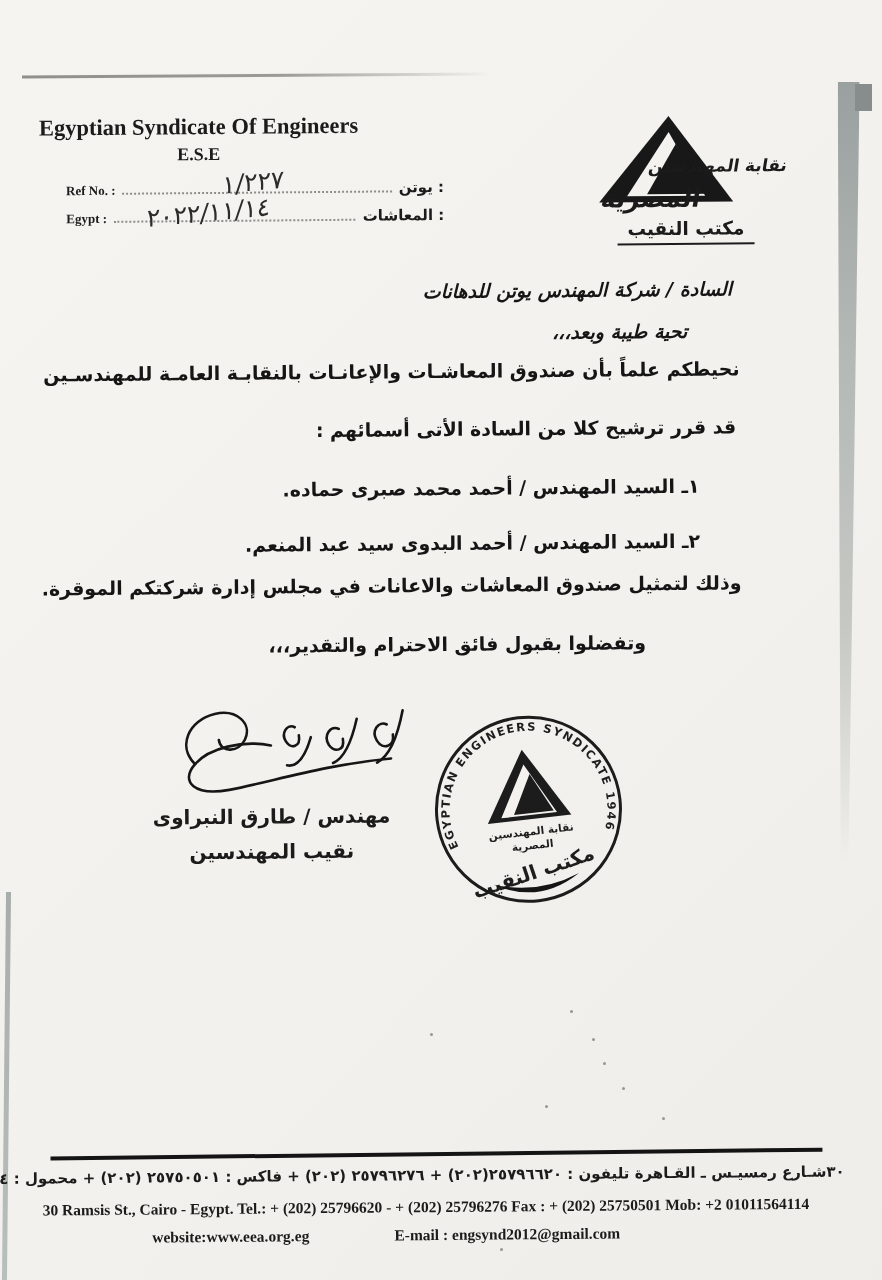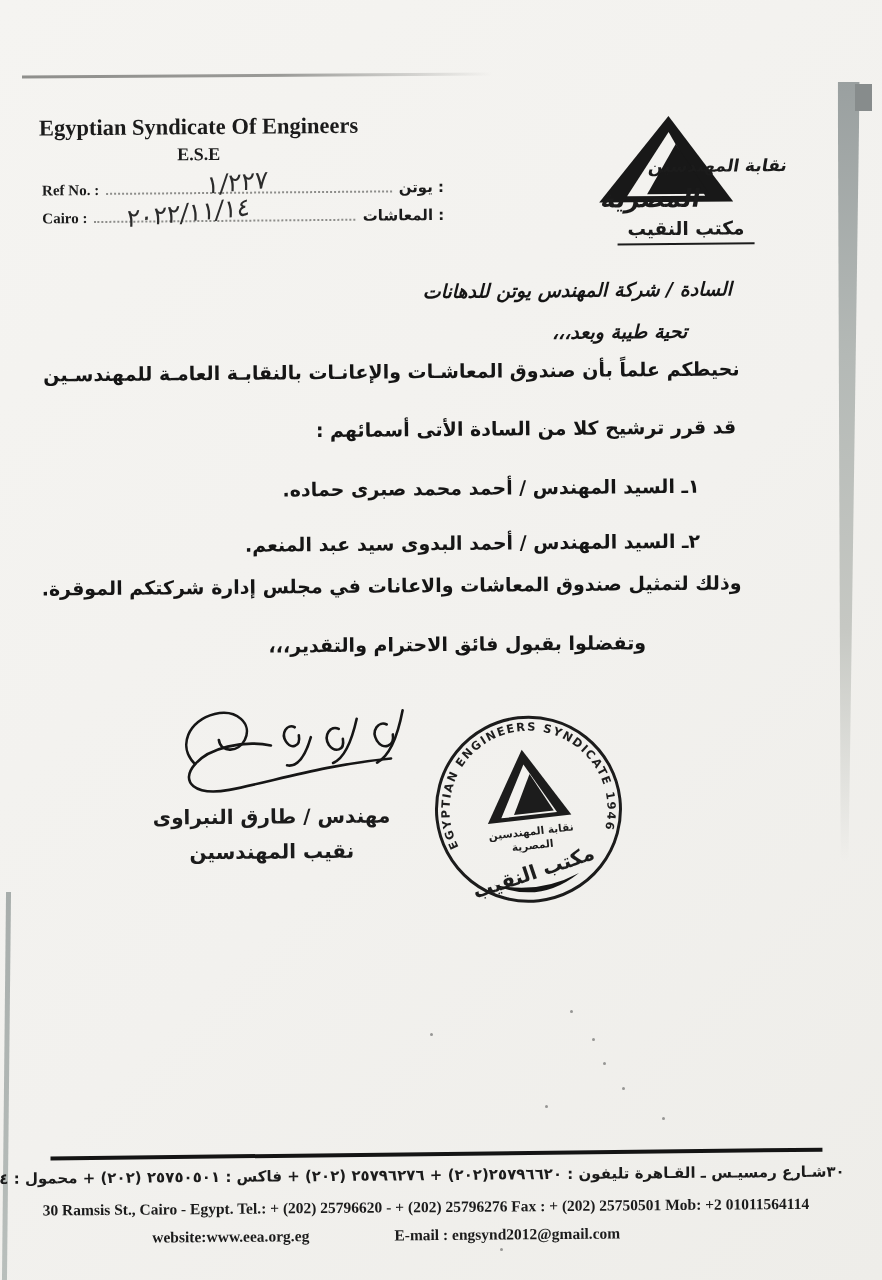--- a/index.html
+++ b/index.html
@@ -23,21 +23,21 @@
   .speck{position:absolute;width:3px;height:3px;border-radius:50%;background:#4c4c4c;opacity:.55;}
 
   
   .org-en{position:absolute;left:28px;top:112px;width:350px;text-align:center;
     font-family:"Liberation Serif",serif;font-weight:bold;font-size:22.5px;white-space:nowrap;}
   .org-abbr{position:absolute;left:28px;top:142px;width:350px;text-align:center;
     font-family:"Liberation Serif",serif;font-weight:bold;font-size:18px;}
   .hdr-row{position:absolute;left:46px;width:402px;display:flex;align-items:flex-end;}
   .hdr-row.ref{top:174px;}
   .hdr-row.date{top:202px;}
-  .row-label-en{font-family:"Liberation Serif",serif;font-weight:bold;font-size:15px;white-space:nowrap;}
+  .row-label-en{font-family:"Liberation Serif",serif;font-weight:bold;font-size:13px;white-space:nowrap;margin-left:24px;}
   .row-line{flex:1;border-bottom:2px dotted #8d8d8a;margin:0 7px 4px 7px;height:16px;position:relative;}
   .row-label-ar{font-weight:bold;font-size:15px;white-space:nowrap;}
   .hand{position:absolute;font-size:25px;font-weight:500;color:#2b2b2b;letter-spacing:2px;
     transform:rotate(-5deg) skewX(-8deg);white-space:nowrap;}
   .hand.ref-v{left:100px;bottom:-5px;}
   .hand.date-v{left:32px;bottom:-7px;}
 
   
   .logo{position:absolute;left:585px;top:110px;width:240px;height:150px;}
   .logo svg{position:absolute;left:10px;top:4px;}
@@ -106,21 +106,21 @@
 
     <div class="hdr-row ref">
       <span class="row-label-en">Ref No. :</span>
       <span class="row-line">
         <span class="hand ref-v" dir="ltr">١/٢٢٧</span>
       </span>
       <span class="row-label-ar">يوتن :</span>
     </div>
 
     <div class="hdr-row date">
-      <span class="row-label-en">Cairo :</span>
+      <span class="row-label-en">Egypt :</span>
       <span class="row-line">
         <span class="hand date-v" dir="ltr">٢٠٢٢/١١/١٤</span>
       </span>
       <span class="row-label-ar">المعاشات :</span>
     </div>
 
     <div class="logo">
       <svg width="150" height="95" viewBox="0 0 150 95">
         <polygon points="78,4 8,90 142,90" fill="#181818"></polygon>
         <polygon points="78,20 36,84 114,84" fill="#f3f2ef"></polygon>

